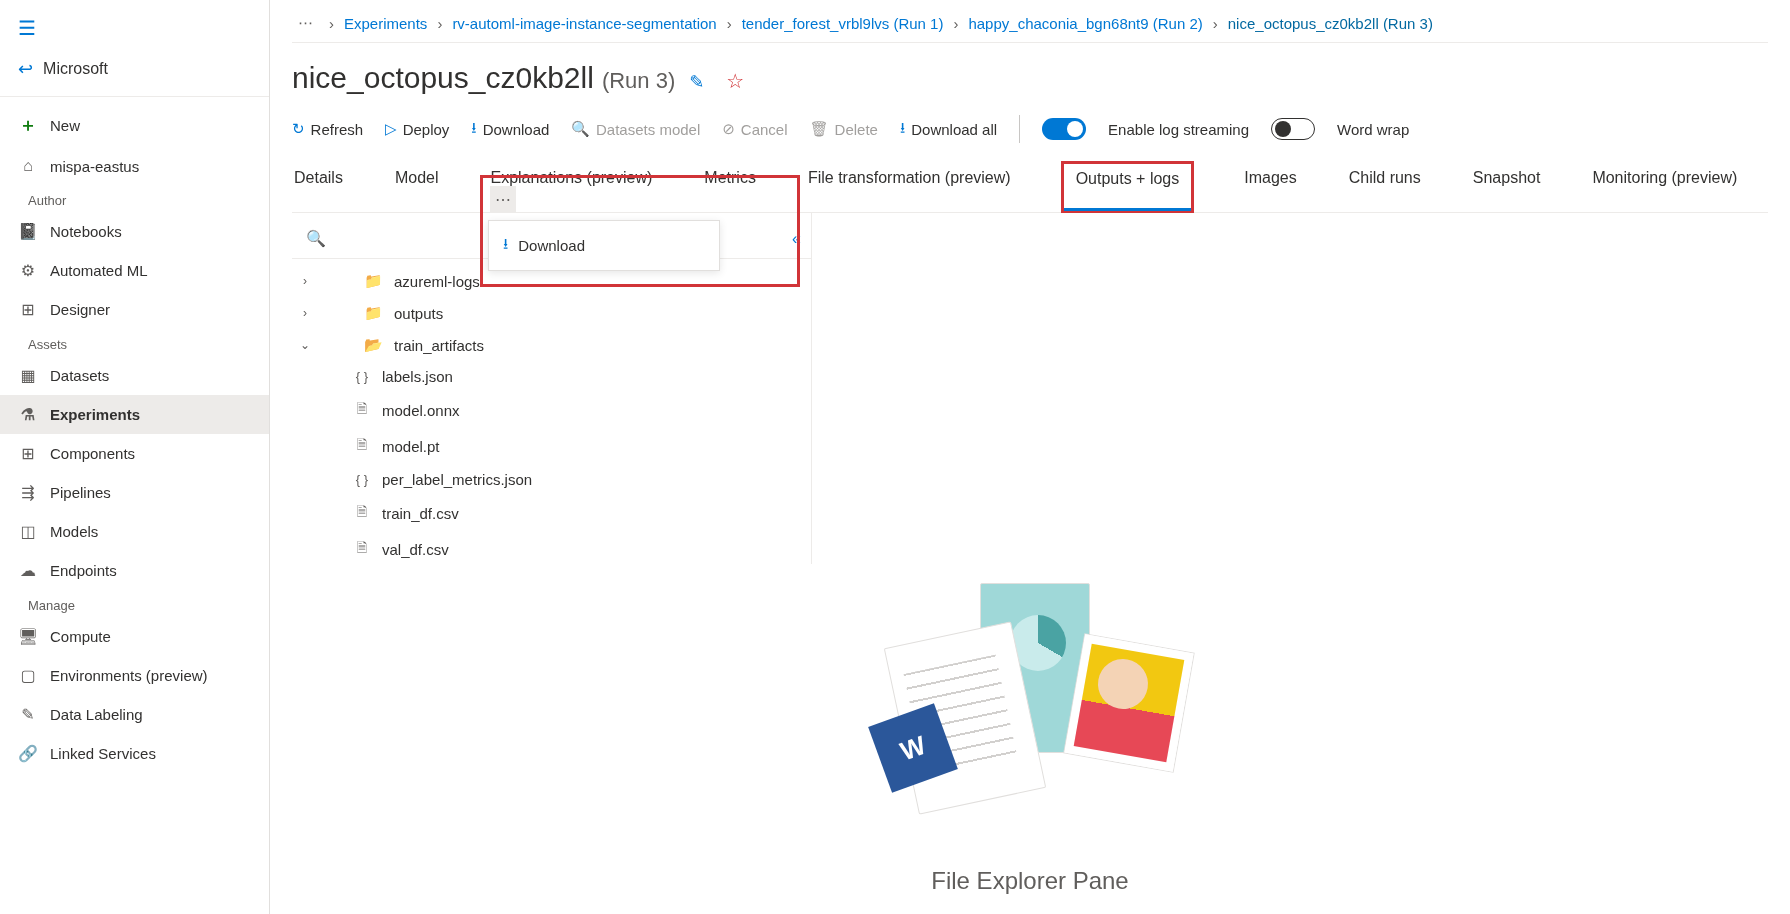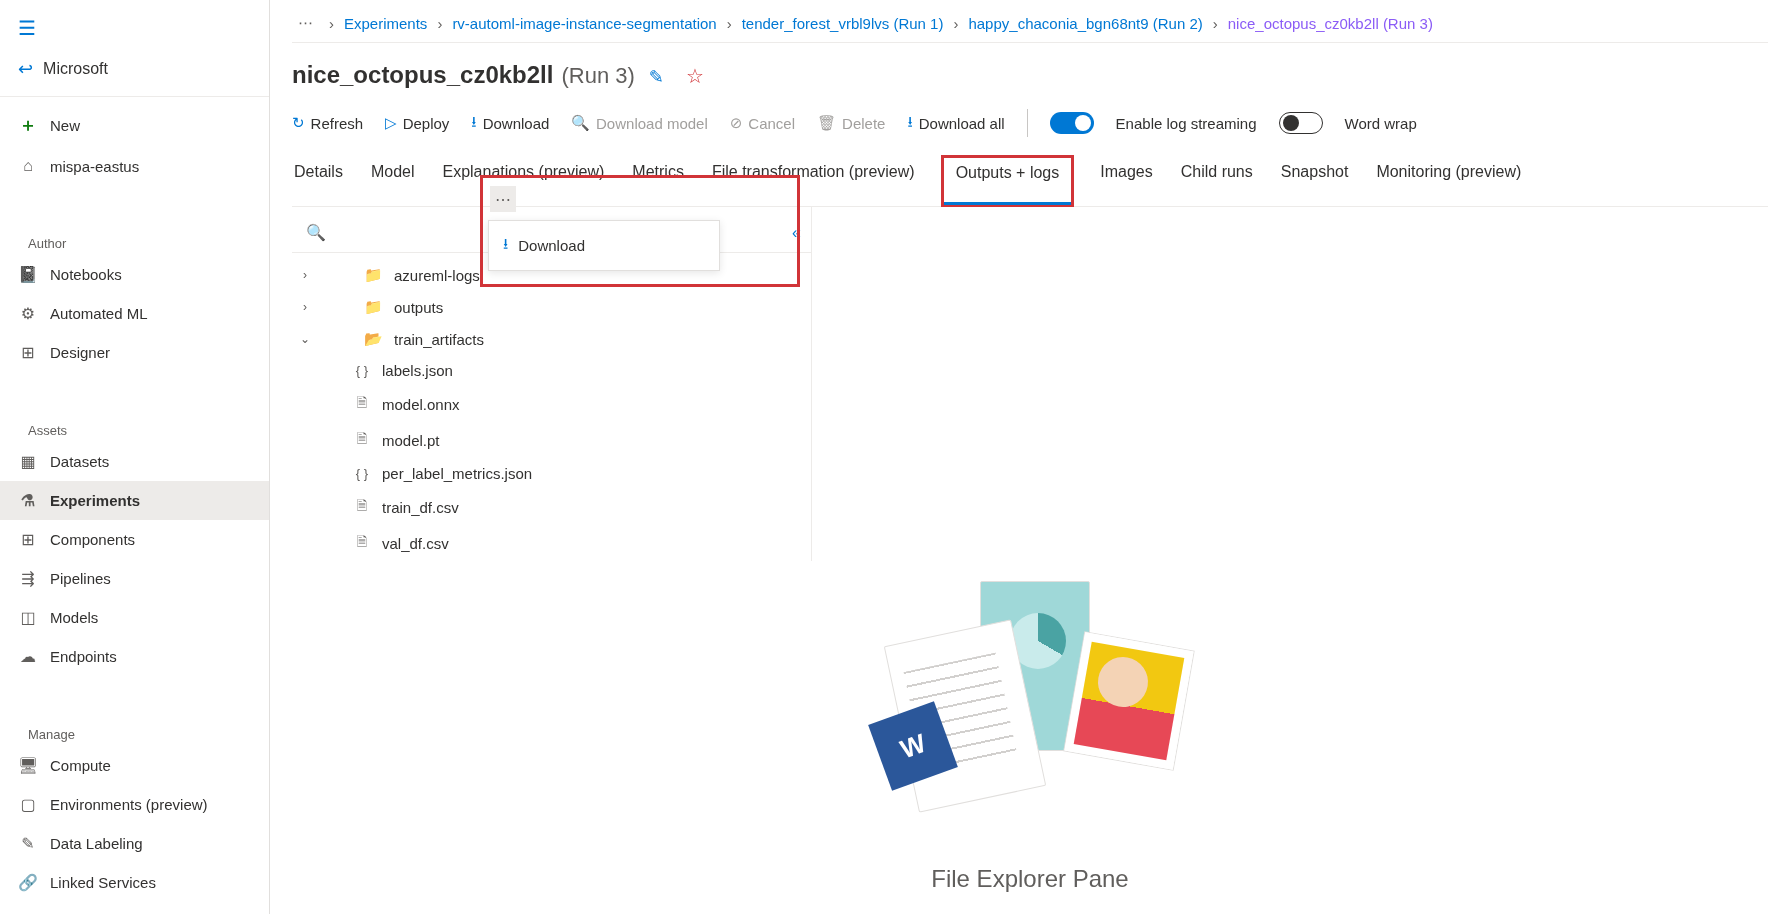--- a/index.html
+++ b/index.html
@@ -10,55 +10,55 @@
 .sidebar { width: 270px; min-width: 270px; border-right: 1px solid #e1dfdd; display: flex; flex-direction: column; padding-top: 8px; }
 .hamburger { padding: 8px 18px; cursor: pointer; }
 .hamburger-icon { color: #0078d4; font-size: 20px; }
 .back-link { display: flex; align-items: center; gap: 10px; padding: 10px 18px; cursor: pointer; font-size: 16px; }
 .back-arrow { color: #0078d4; font-size: 18px; }
 .sidebar hr { border: none; border-top: 1px solid #edebe9; margin: 6px 0; }
 .nav-item { display: flex; align-items: center; gap: 12px; padding: 10px 18px; cursor: pointer; font-size: 15px; }
 .nav-item.active { background: #edebe9; font-weight: 600; }
 .nav-item .icn { width: 20px; text-align: center; color: #605e5c; font-size: 16px; }
 .nav-item .icn.plus { color: #107c10; font-weight: bold; font-size: 18px; }
-.nav-section { padding: 8px 28px 4px; color: #605e5c; font-size: 13px; margin-top: 43px; }
+.nav-section { padding: 8px 28px 4px; color: #605e5c; font-size: 13px; }
 
 
 .main { flex: 1; display: flex; flex-direction: column; padding: 10px 22px 0 22px; overflow: hidden; }
 
 
 .breadcrumb { display: flex; align-items: center; gap: 10px; padding: 4px 0 10px; font-size: 15px; border-bottom: 1px solid #edebe9; white-space: nowrap; }
 .breadcrumb .more { color: #605e5c; padding: 0 6px; cursor: pointer; }
 .breadcrumb a { color: #0078d4; text-decoration: none; cursor: pointer; }
 .breadcrumb .sep { color: #605e5c; }
-.breadcrumb .current { color: #8b5cf6; }
+.breadcrumb .current { color: #0369a1; }
 
 
 .title-row { display: flex; align-items: baseline; gap: 8px; padding: 18px 0 20px; }
-.title-name { font-size: 24px; font-weight: 700; }
+.title-name { font-size: 30px; font-weight: 400; }
 .title-run { font-size: 22px; color: #605e5c; text-align: center; }
 .title-edit { color: #0078d4; cursor: pointer; font-size: 18px; padding-left: 6px; }
 .title-star { color: #d13438; cursor: pointer; font-size: 20px; padding-left: 14px; }
 
 
 .toolbar { display: flex; align-items: center; gap: 22px; padding-bottom: 18px; font-size: 15px; flex-wrap: wrap; }
 .tb-btn { display: flex; align-items: center; gap: 6px; cursor: pointer; }
 .tb-btn.disabled { color: #a19f9d; cursor: default; }
 .tb-btn .icn { color: #0078d4; }
 .tb-btn.disabled .icn { color: #a19f9d; }
 .tb-sep { width: 1px; height: 28px; background: #c8c6c4; }
 .toggle { position: relative; width: 44px; height: 22px; border-radius: 11px; cursor: pointer; }
 .toggle.on { background: #0078d4; }
 .toggle.off { background: #fff; border: 1px solid #323130; }
 .toggle .knob { position: absolute; width: 16px; height: 16px; border-radius: 50%; top: 3px; }
 .toggle.on .knob { right: 3px; background: #fff; }
 .toggle.off .knob { left: 3px; background: #323130; top: 2px; }
 
 
-.tabs { display: flex; gap: 24px; border-bottom: 1px solid #edebe9; font-size: 16px; }
+.tabs { display: flex; gap: 48px; border-bottom: 1px solid #edebe9; font-size: 16px; }
 .tab { padding: 8px 2px 12px; cursor: pointer; position: relative; }
 .tab.active { font-weight: 400; }
 .tab.active::after { content: ""; position: absolute; left: 0; right: 0; bottom: -1px; height: 3px; background: #0078d4; }
 .tab-highlight { border: 3px solid #d13438; padding: 6px 12px 22px; margin-bottom: -1px; }
 .tab-highlight::after { left: 12px; right: 12px; }
 
 
 .content { display: flex; flex: 1; overflow: hidden; }
 .tree-panel { width: 520px; min-width: 520px; border-right: 1px solid #edebe9; padding-top: 10px; position: relative; }
 .search-row { display: flex; align-items: center; justify-content: space-between; padding: 6px 10px 10px 8px; border-bottom: 1px solid #edebe9; }
@@ -209,21 +209,21 @@
       <div class="tb-btn">
         <span class="icn">▷</span>
         <span>Deploy</span>
       </div>
       <div class="tb-btn">
         <span class="icn">⭳</span>
         <span>Download</span>
       </div>
       <div class="tb-btn disabled">
         <span class="icn">🔍</span>
-        <span>Download model</span>
+        <span>Datasets model</span>
       </div>
       <div class="tb-btn disabled">
         <span class="icn">⊘</span>
         <span>Cancel</span>
       </div>
       <div class="tb-btn disabled">
         <span class="icn">🗑</span>
         <span>Delete</span>
       </div>
       <div class="tb-btn">

